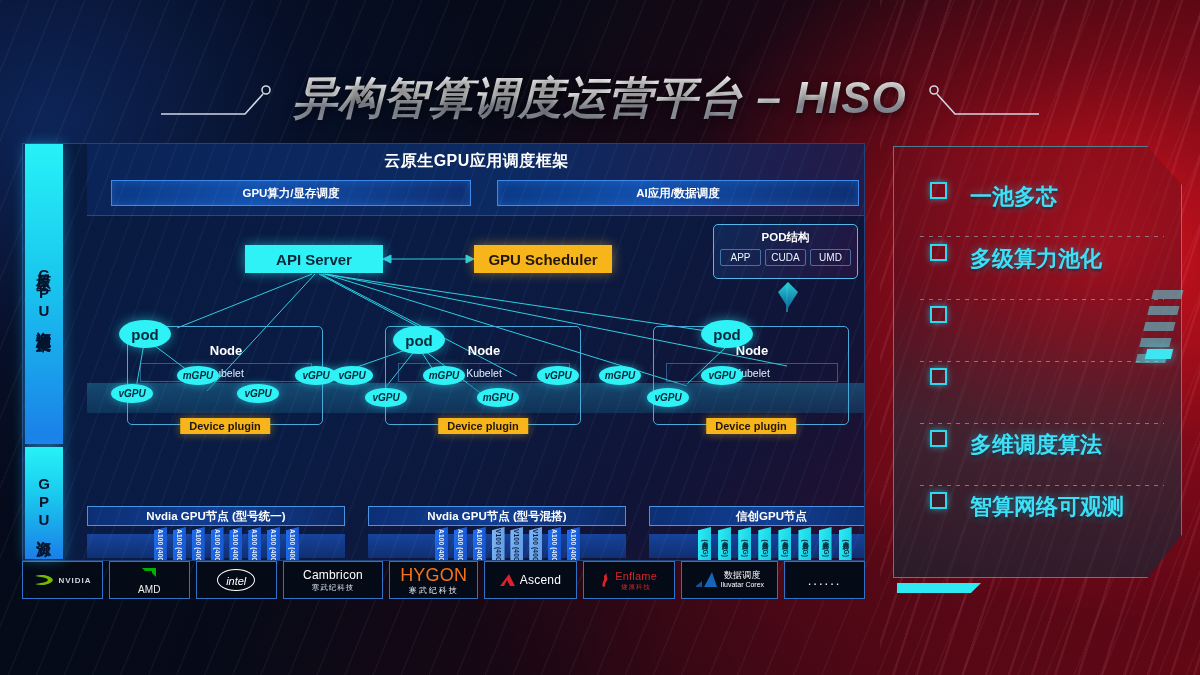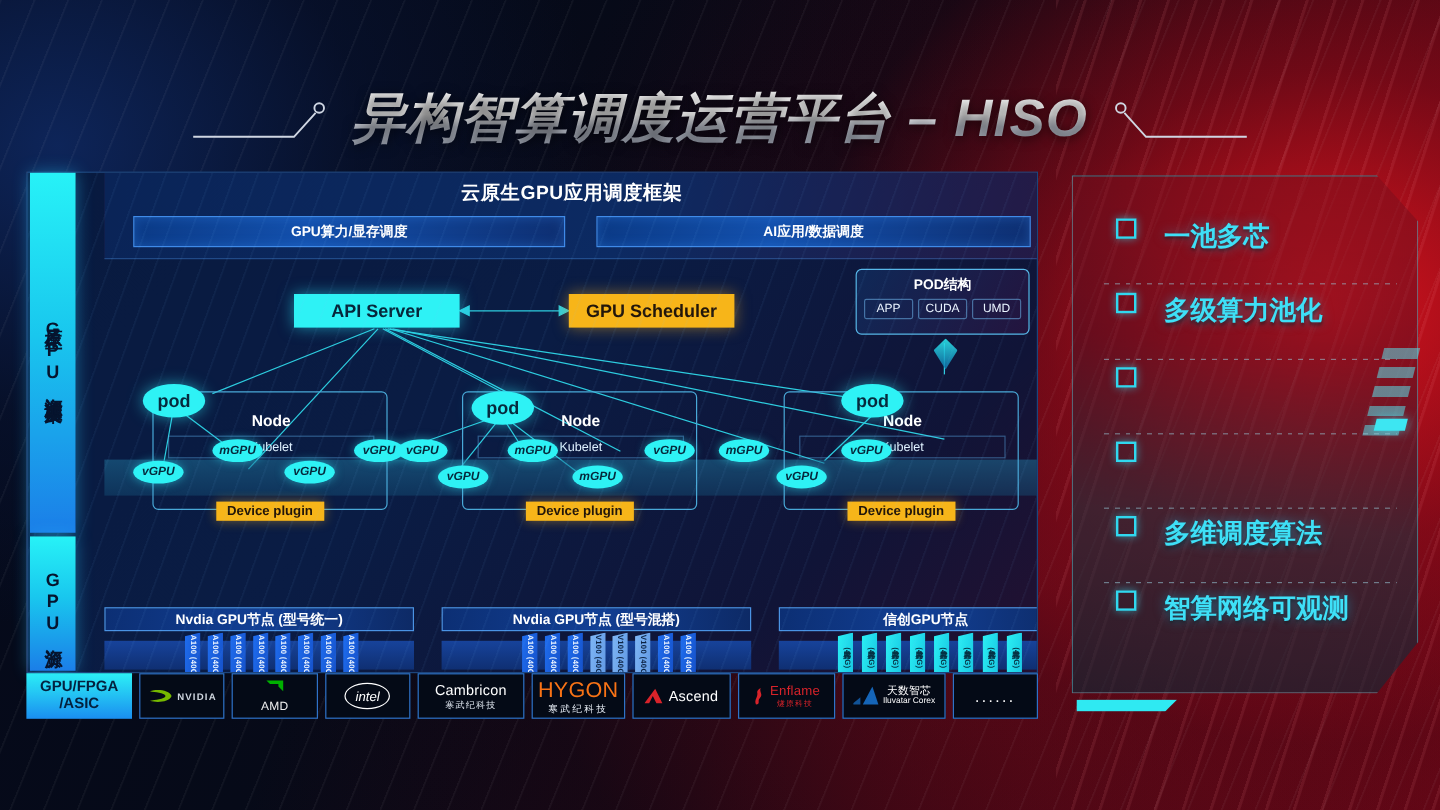--- a/index.html
+++ b/index.html
@@ -455,26 +455,20 @@
           </div>
           <div class="card cyan" style="left: 77.4%;">
             <span>昇腾 (40G)</span>
           </div>
         </div>
     </div>
   </div>
 </div>
 
 <div id="vendors">
-  <div class="vendor" id="vendor-label">
-    <div>
-      <div>GPU/FPGA</div>
-      <div>/ASIC</div>
-    </div>
-  </div>
 
   <div class="vendor">
     <svg width="22" height="15" viewBox="0 0 22 15" style="margin-right:3px">
       <path d="M2 3 C8 1, 18 2, 20 7 C18 12, 8 13, 2 11 C6 10, 14 10, 15 7 C14 4, 6 4, 2 3 Z" fill="#76b900"></path>
     </svg>
     <span class="vendor-sub" style="font-size:8px;color:#cfd6df;font-weight:bold">NVIDIA</span>
   </div>
 
   <div class="vendor">
     <div style="text-align:center">
@@ -521,21 +515,21 @@
       <div class="vendor-sub" style="font-size:6.5px;color:#d8232a">燧原科技</div>
     </div>
   </div>
 
   <div class="vendor" style="flex:1.2">
     <svg width="22" height="16" viewBox="0 0 22 16" style="margin-right:3px">
       <path d="M16 0 L21 15 L8 15 Z" fill="#1565b8"></path>
       <path d="M0 14 L6 9 L6 15 L0 15 Z" fill="#1565b8" opacity=".8"></path>
     </svg>
     <div style="text-align:center;line-height:1.2">
-      <div class="vendor-name" style="font-size:9px">天数智芯</div>
+      <div class="vendor-name" style="font-size:9px">数据调度</div>
       <div class="vendor-sub" style="font-size:7px;color:#fff;letter-spacing:0">Iluvatar Corex</div>
     </div>
   </div>
 
   <div class="vendor">
     <span class="vendor-name" style="font-size:13px;letter-spacing:2px">......</span>
   </div>
 </div>
 
 <div id="panel"></div>

